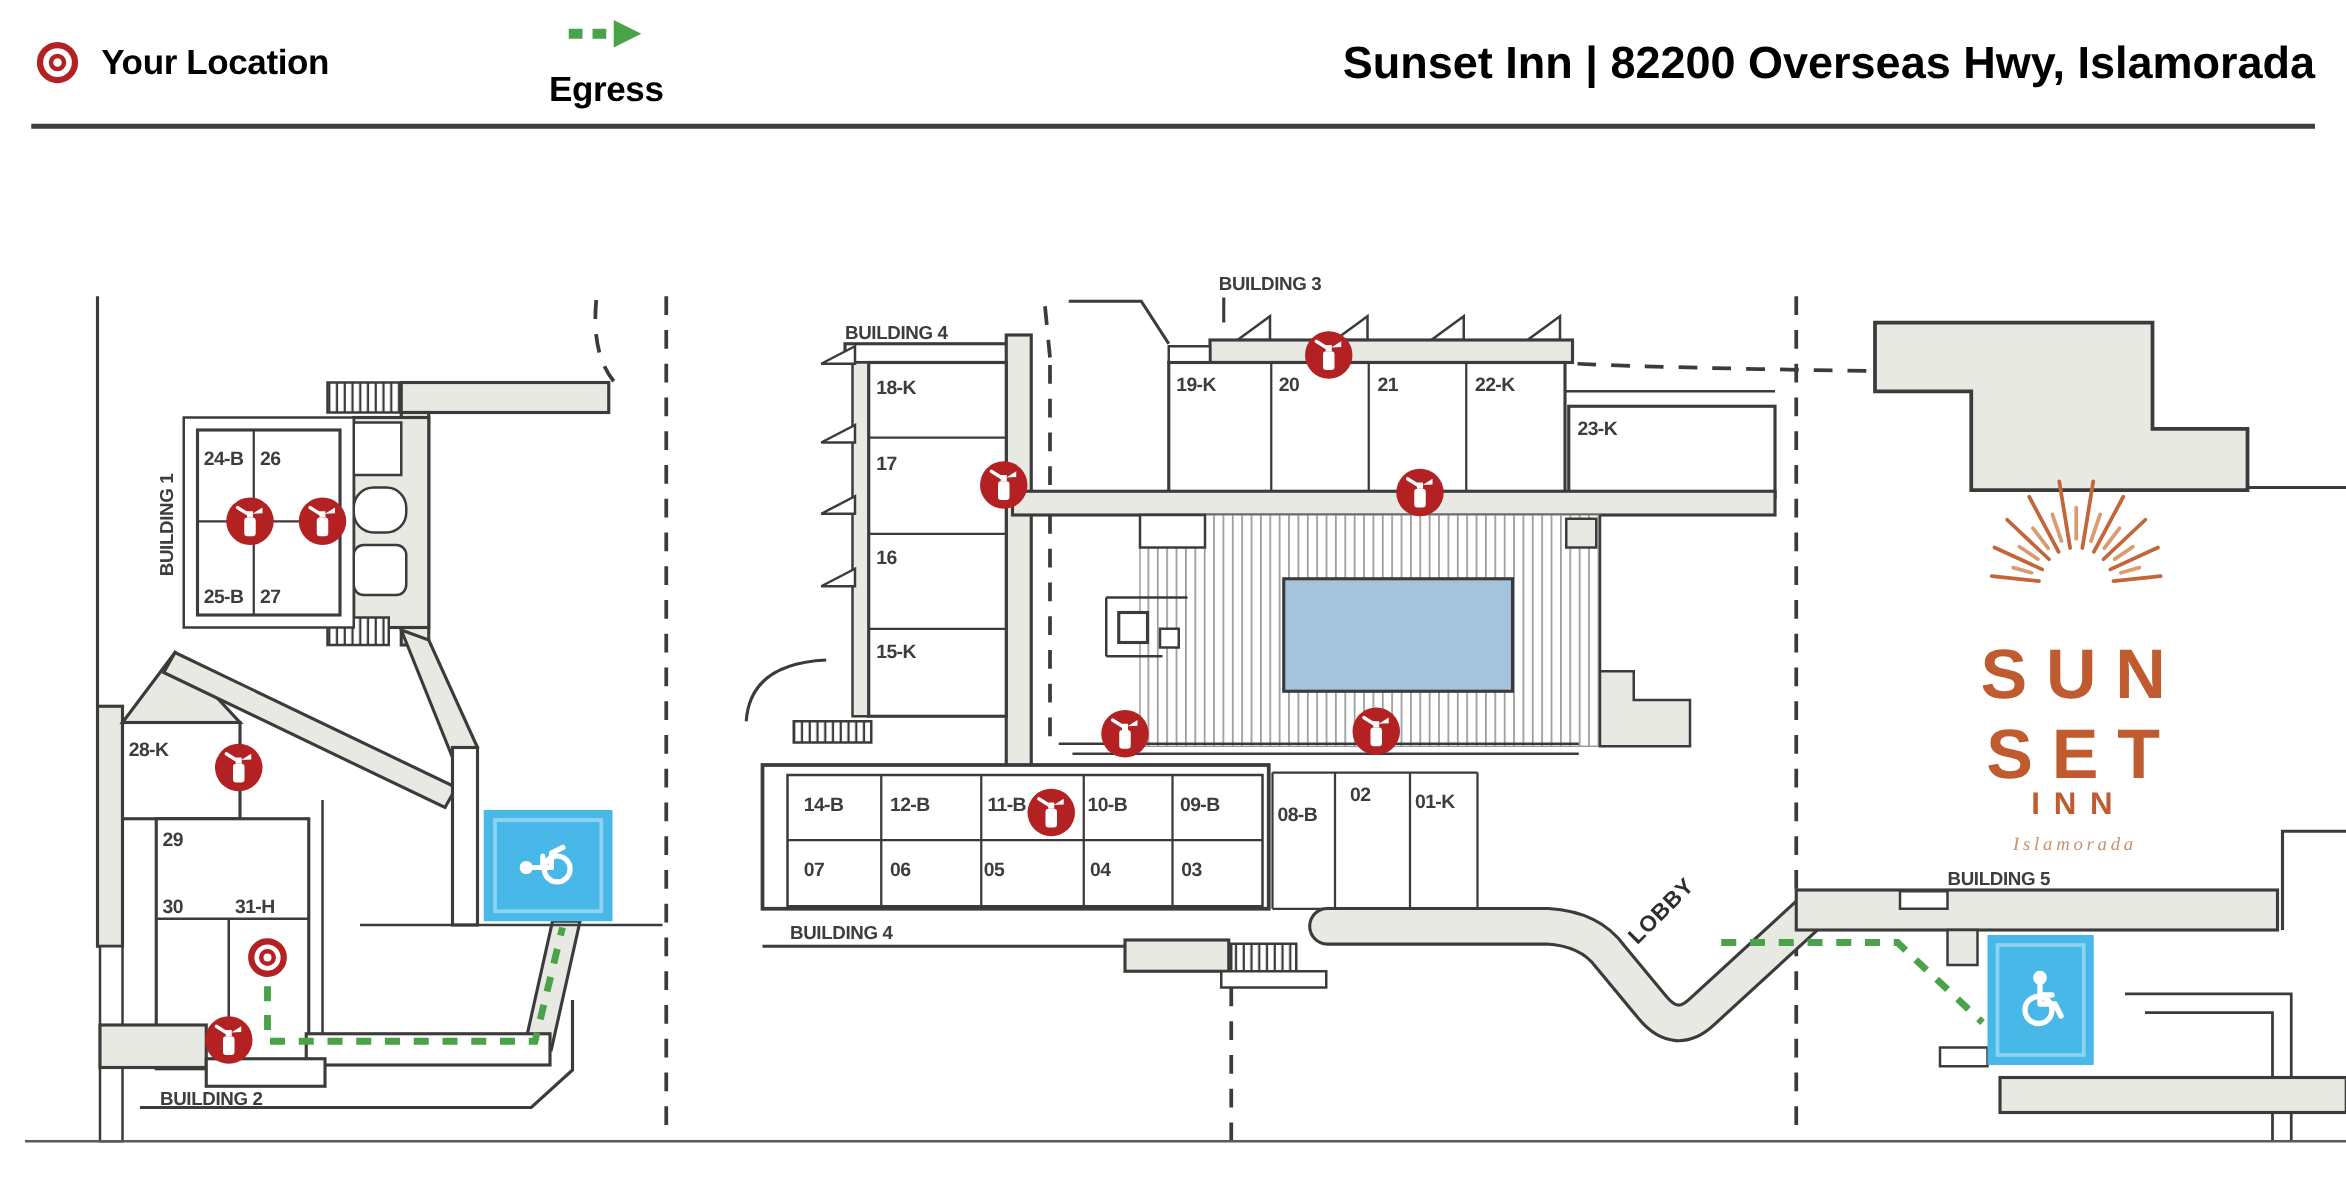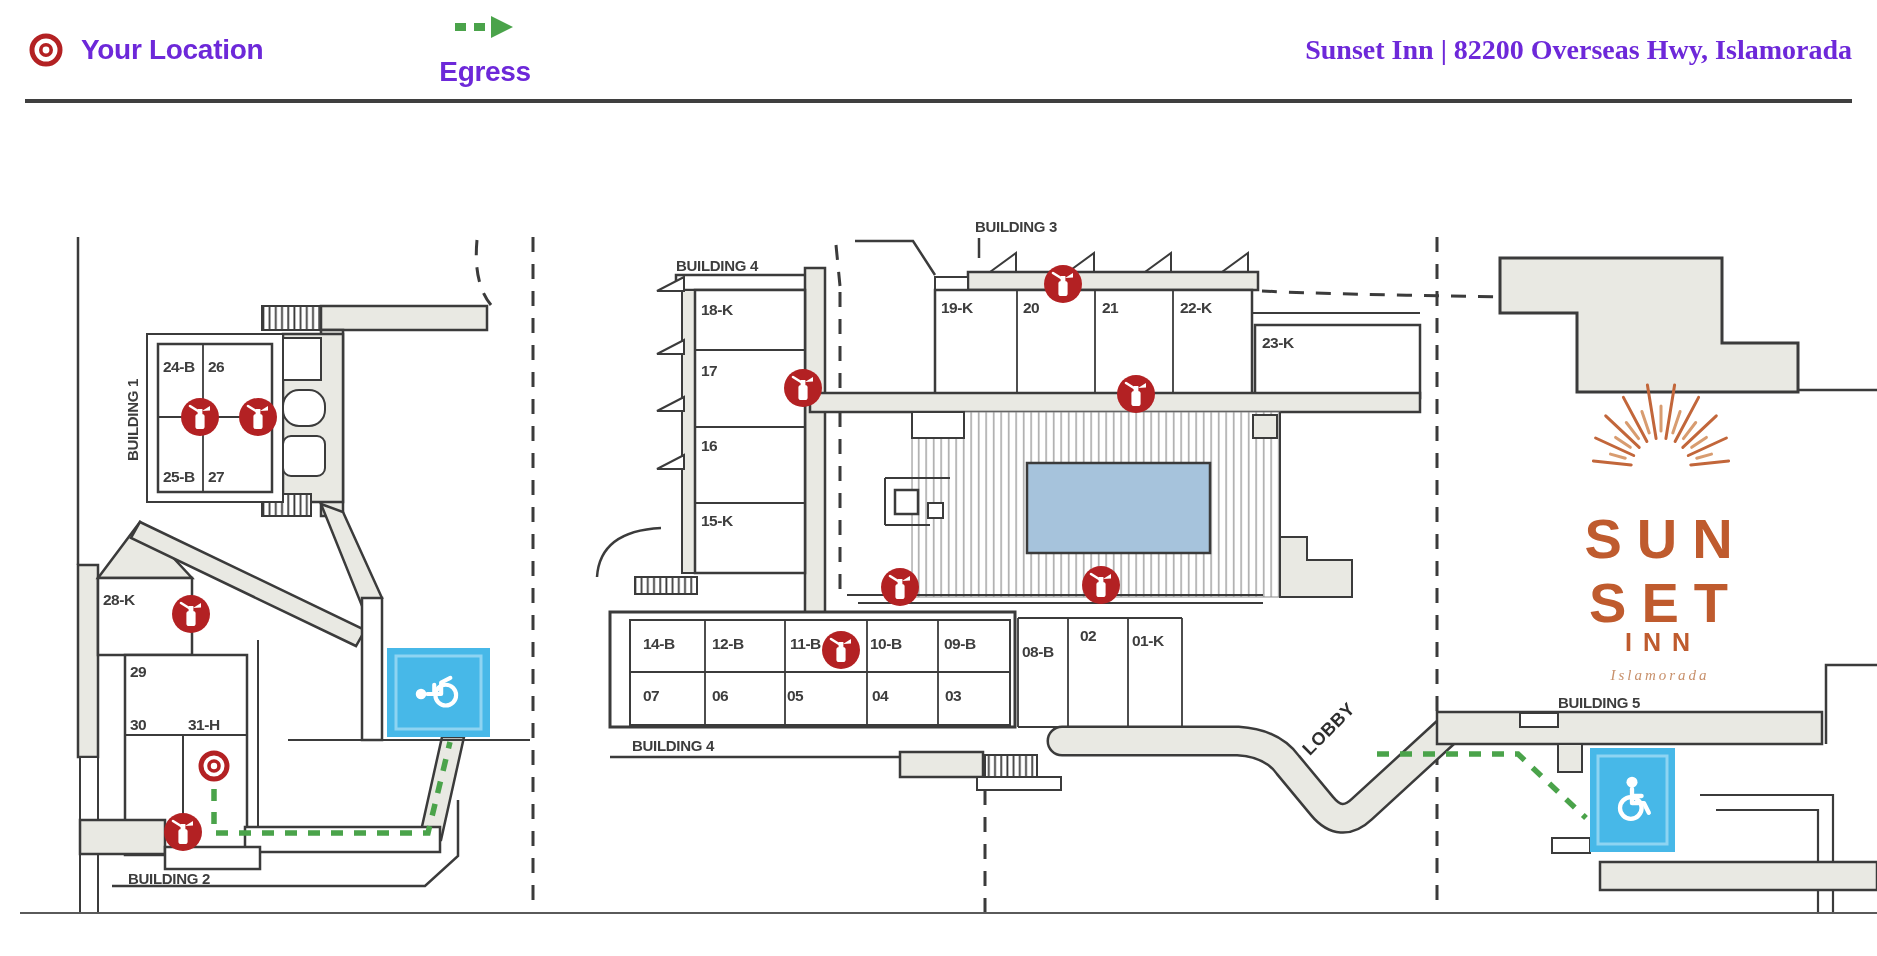--- a/index.html
+++ b/index.html
@@ -1,24 +1,24 @@
 <!DOCTYPE html>
 <html lang="en"><head>
 <meta charset="utf-8">
 <style>
   html,body{margin:0;padding:0;background:#fff;}
   .page{position:relative;width:1877px;height:956px;background:#fff;overflow:hidden;
-        font-family:"Liberation Sans",sans-serif;color:#6d28d9;}
+        font-family:"Liberation Sans",sans-serif;color:#000000;}
   .hdr{position:absolute;top:0;left:0;width:1877px;height:100px;display:flex;align-items:center;
        padding:0 25px;box-sizing:border-box;}
   .hdr .lg{display:flex;align-items:center;gap:14px;}
   .hdr .lg + .lg{margin-left:72px;}
   .hdr .lg.eg{margin-left:176px;flex-direction:column;}
   .hdr span{font-size:28px;font-weight:700;letter-spacing:-0.3px;white-space:nowrap;}
-  .hdr .ttl{margin-left:auto;font-size:28px;font-weight:700;font-family:Liberation Serif, serif;}
+  .hdr .ttl{margin-left:auto;font-size:36px;font-weight:700;}
   .divider{position:absolute;top:99px;left:25px;width:1827px;height:3.5px;background:#3f3f3f;}
   svg text{font-family:"Liberation Sans",sans-serif;}
   .rt{font-size:15.5px;font-weight:700;fill:#3d3d3d;letter-spacing:-0.5px;}
   .bl{font-size:15px;font-weight:700;fill:#3d3d3d;letter-spacing:-0.3px;}
   .lobbyt{font-size:18px;font-weight:700;fill:#2e2e2e;letter-spacing:0.5px;}
   .logo-big{font-size:56px;font-weight:700;fill:#bf5b2e;letter-spacing:15px;}
   .logo-inn{font-size:25px;font-weight:700;fill:#bf5b2e;letter-spacing:11px;}
   .logo-pl{font-family:"Liberation Serif",serif;font-style:italic;font-size:15px;fill:#c8906b;letter-spacing:3px;}
 </style>
 </head>

